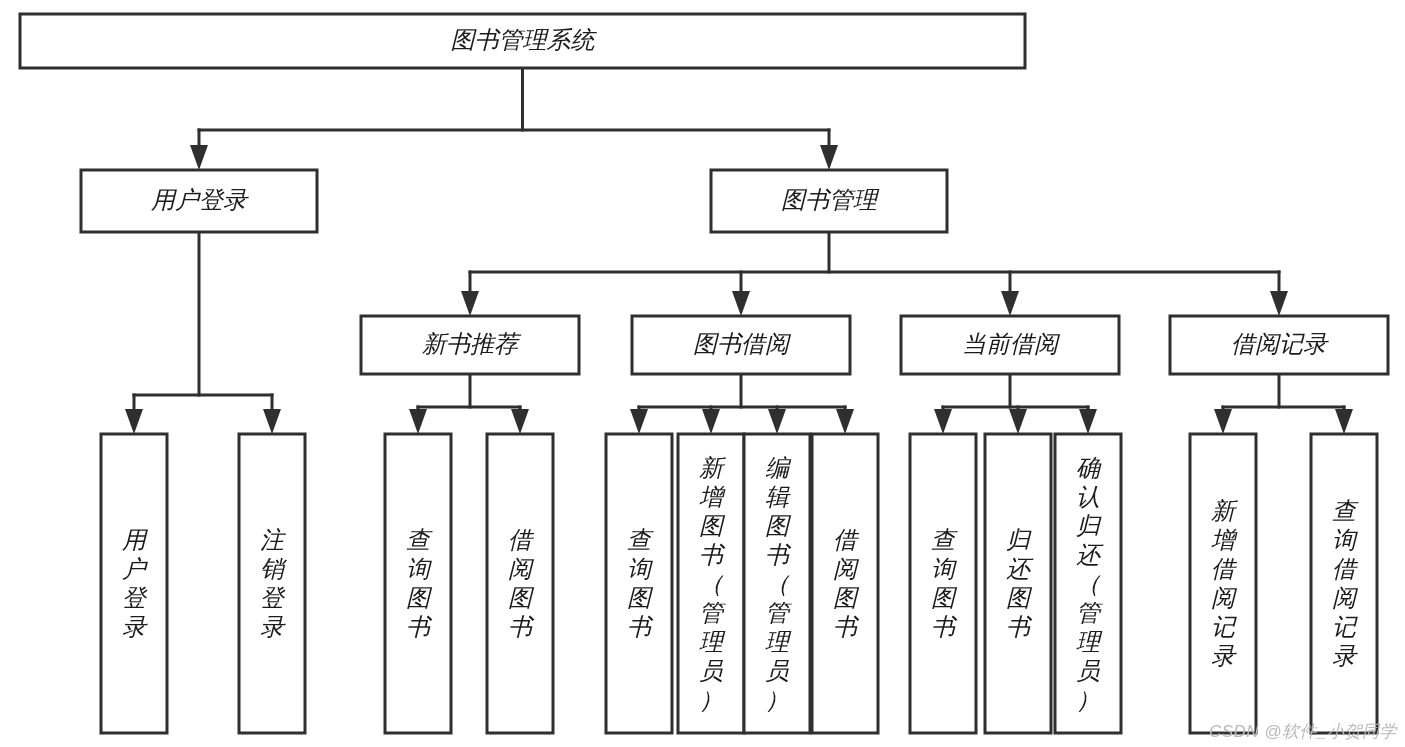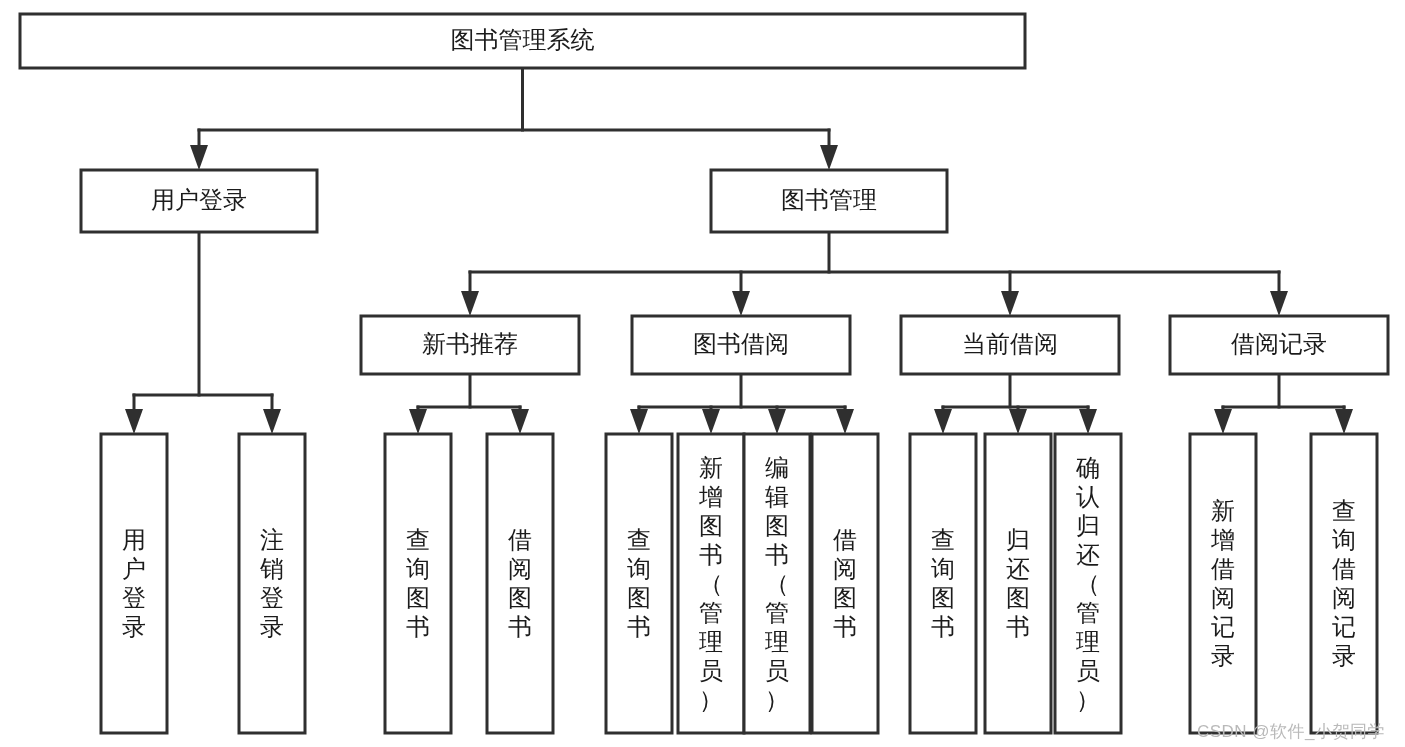--- a/index.html
+++ b/index.html
@@ -12,20 +12,21 @@
     width: 1405px;
     height: 747px;
     font-family: "Liberation Sans", "DejaVu Sans", sans-serif;
     overflow: hidden;
     position: relative;
   }
   #diagram-root {
     position: relative;
     width: 1405px;
     height: 747px;
+    font-style: italic;
   }
   svg#flow-svg {
     position: absolute;
     left: 0;
     top: 0;
     width: 1405px;
     height: 747px;
     display: block;
   }
   .node-box {
@@ -51,21 +52,21 @@
     dominant-baseline: middle;
   }
   .node-label-v {
     font-family: "Liberation Sans", "DejaVu Sans", sans-serif;
     font-size: 24px;
     fill: #1b1b1b;
     text-anchor: middle;
   }
   .watermark {
     position: absolute;
-    right: 20px;
+    right: 8px;
     bottom: 4px;
     font-family: "Liberation Sans", "DejaVu Sans", sans-serif;
     font-size: 17px;
     color: #b9b9b9;
     letter-spacing: 0.5px;
     white-space: nowrap;
     user-select: none;
   }
 </style>
 </head>

